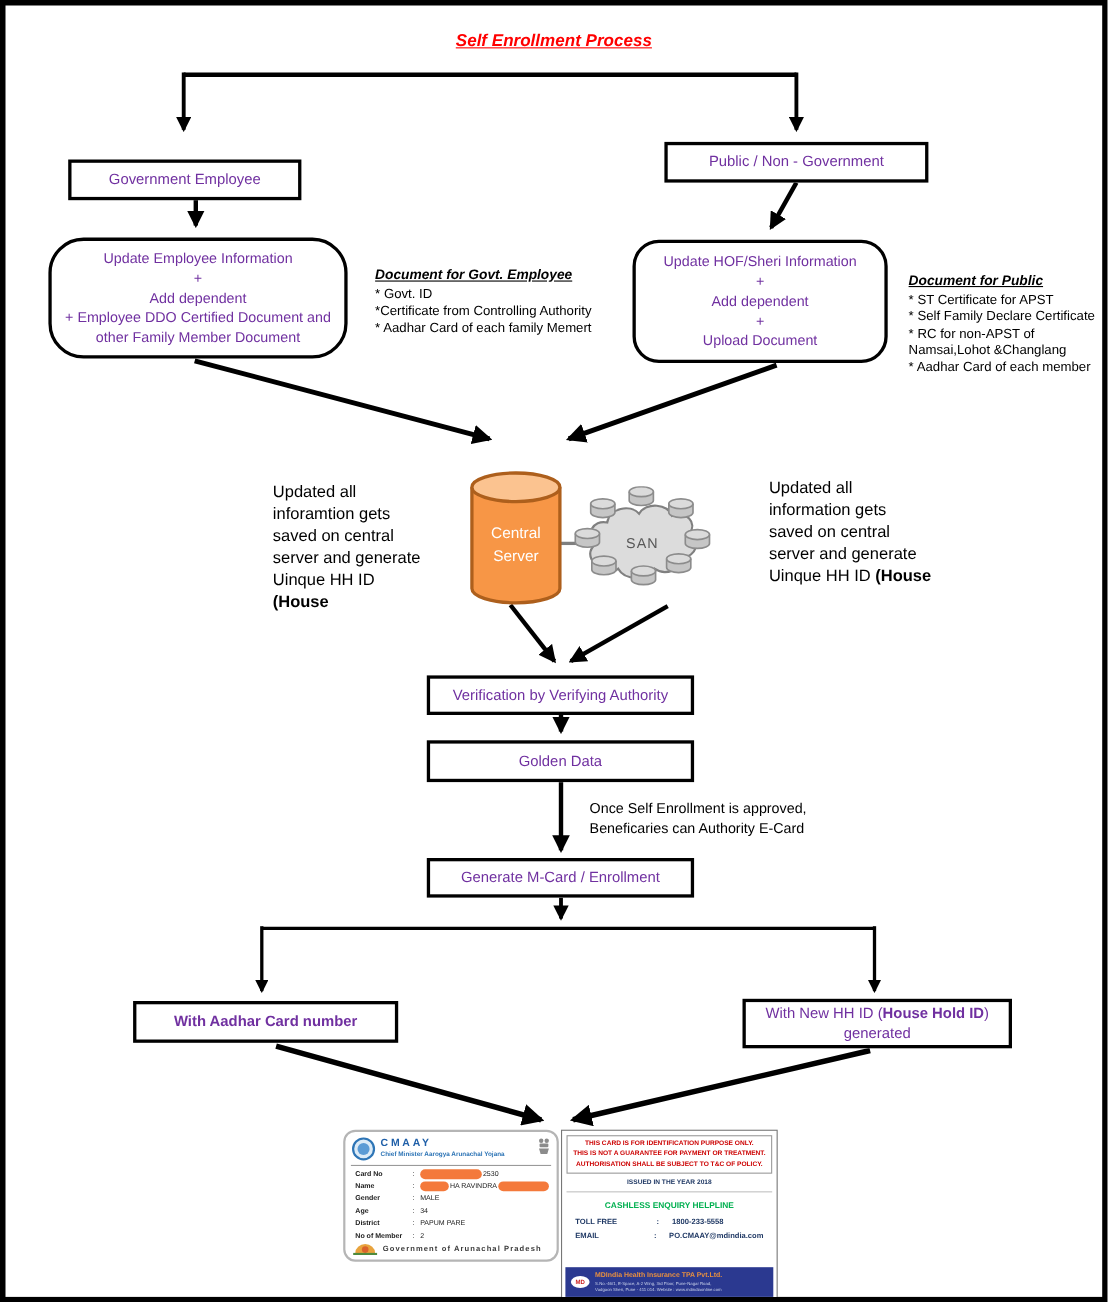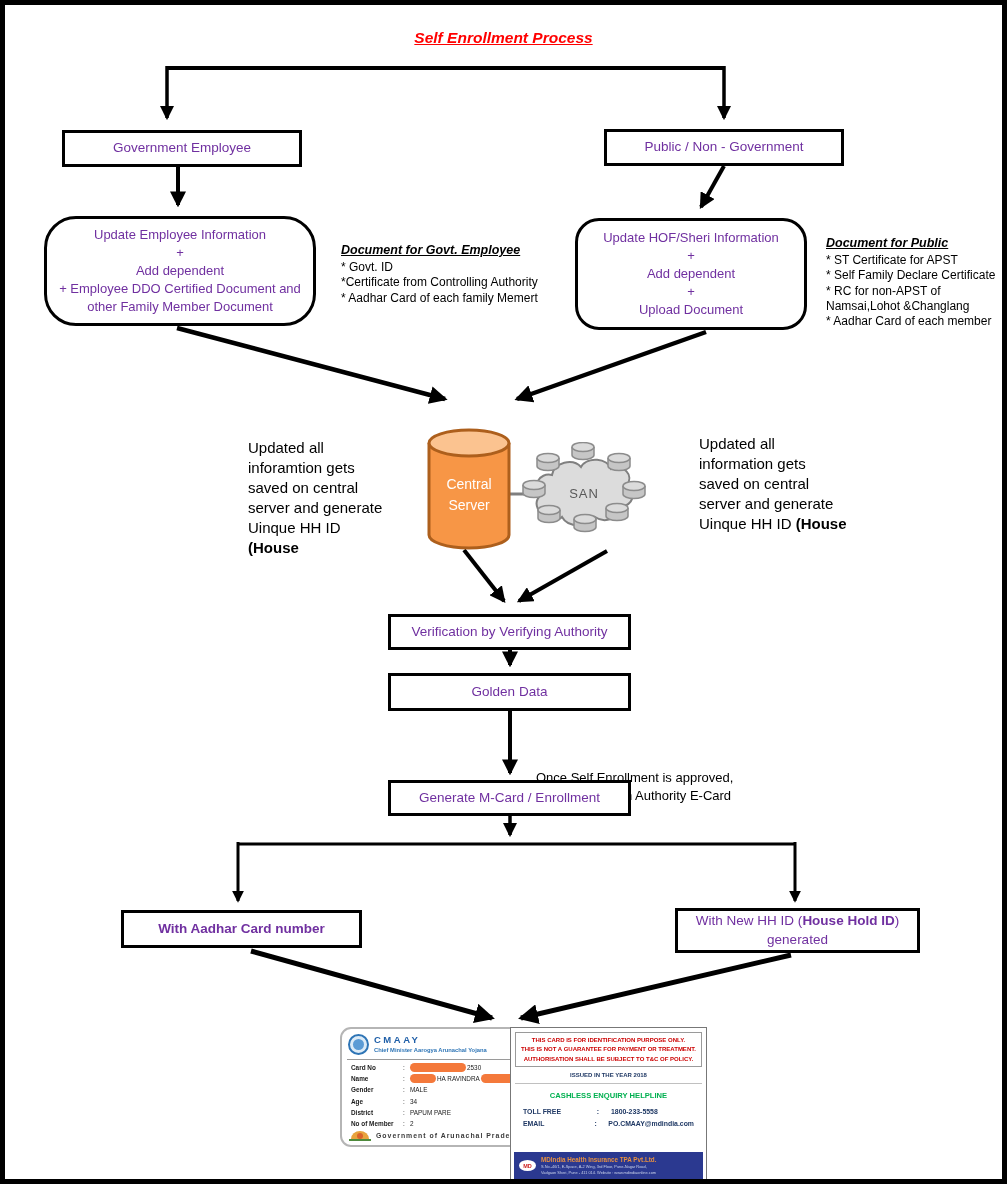--- a/index.html
+++ b/index.html
@@ -19,27 +19,27 @@
   .fbox.bold { font-weight:bold; }
 
   
   .note { position:absolute; z-index:2; color:#000; font-size:12px; line-height:1.28; }
   .note .nhead { font-weight:bold; font-style:italic; text-decoration:underline; font-size:12.5px; margin-bottom:2px; }
   .snote { position:absolute; z-index:2; color:#000000; font-size:15px; line-height:1.34; }
 
   .title { position:absolute; top:24px; left:0; width:100%; text-align:center; z-index:2;
            color:#FF0000; font-weight:bold; font-style:italic; text-decoration:underline; font-size:15.5px; }
 
-  .midnote { position:absolute; z-index:2; color:#000; font-size:13px; line-height:1.35;margin-top:43px; }
+  .midnote { position:absolute; z-index:2; color:#000; font-size:13px; line-height:1.35; }
 
   .shape-svg { position:absolute; z-index:2; }
 
   
   .card { position:absolute; z-index:3; background:#fff; overflow:hidden; }
-  #card-front { left:307px; top:1022px; width:196px; height:120px; border:2px solid #b5b5b5; border-radius:11px;margin-left:28px; }
+  #card-front { left:307px; top:1022px; width:196px; height:120px; border:2px solid #b5b5b5; border-radius:11px; }
   #card-back  { left:505px; top:1022px; width:197px; height:156px; border:1.5px solid #777; }
 
   .cf-head { display:flex; align-items:flex-start; padding:5px 6px 2px 6px; }
   .cf-logo { width:21px; height:21px; border-radius:50%; border:2px solid #2E75B6; background:#dcebf7;
              display:flex; align-items:center; justify-content:center; flex:0 0 auto; }
   .cf-logo-inner { width:11px; height:11px; border-radius:50%; background:#5b9bd5; }
   .cf-brandwrap { margin-left:5px; }
   .cf-brand { font-size:9.5px; font-weight:bold; letter-spacing:2.5px; color:#1F5FA8; }
   .cf-sub { font-size:5.8px; color:#2E75B6; font-weight:bold; margin-top:1.5px; }
   .cf-emblem { margin-left:auto; }
@@ -106,21 +106,21 @@
 
       <path d="M246,946 L487,1013" stroke-width="5" marker-end="url(#arw)"></path>
       <path d="M786,950 L516,1013" stroke-width="5" marker-end="url(#arw)"></path>
 
       <path d="M504,489 H527" stroke="#7F7F7F" stroke-width="3"></path>
     </g>
   </svg>
 
   <div class="title">Self Enrollment Process</div>
 
-  <div class="fbox" id="box-gov" style="left:57px; top:125px; width:240px; height:37px;">
+  <div class="fbox" id="box-gov" style="left:57px; top:140px; width:212px; height:37px;">
     <span>Government Employee</span>
   </div>
   <div class="fbox" style="left:599px; top:124px; width:240px; height:37px;">
     <span>Public / Non - Government</span>
   </div>
 
   <div class="fbox rbox" style="left:39px; top:211px; width:272px; height:110px;border-radius:32px;">
     <div>Update Employee Information</div>
     <div>+</div>
     <div>Add dependent</div>
@@ -134,21 +134,21 @@
     <div>+</div>
     <div>Upload  Document</div>
   </div>
 
   <div class="note" style="left:336px; top:237px; width:238px;">
     <div class="nhead">Document for Govt. Employee</div>
     <div>* Govt. ID</div>
     <div>*Certificate from Controlling Authority</div>
     <div>* Aadhar Card of each family Memert</div>
   </div>
-  <div class="note" style="left:821px; top:230px; width:182px;">
+  <div class="note" style="left:821px; top:242px; width:182px;">
     <div class="nhead">Document for Public</div>
     <div>* ST Certificate for APST</div>
     <div>* Self Family Declare Certificate</div>
     <div>* RC for non-APST of</div>
     <div>Namsai,Lohot &amp;Changlang</div>
     <div>* Aadhar Card  of each member</div>
   </div>
 
   <div class="snote" style="left:243px; top:433px; width:142px;">
     <div>Updated all</div>

